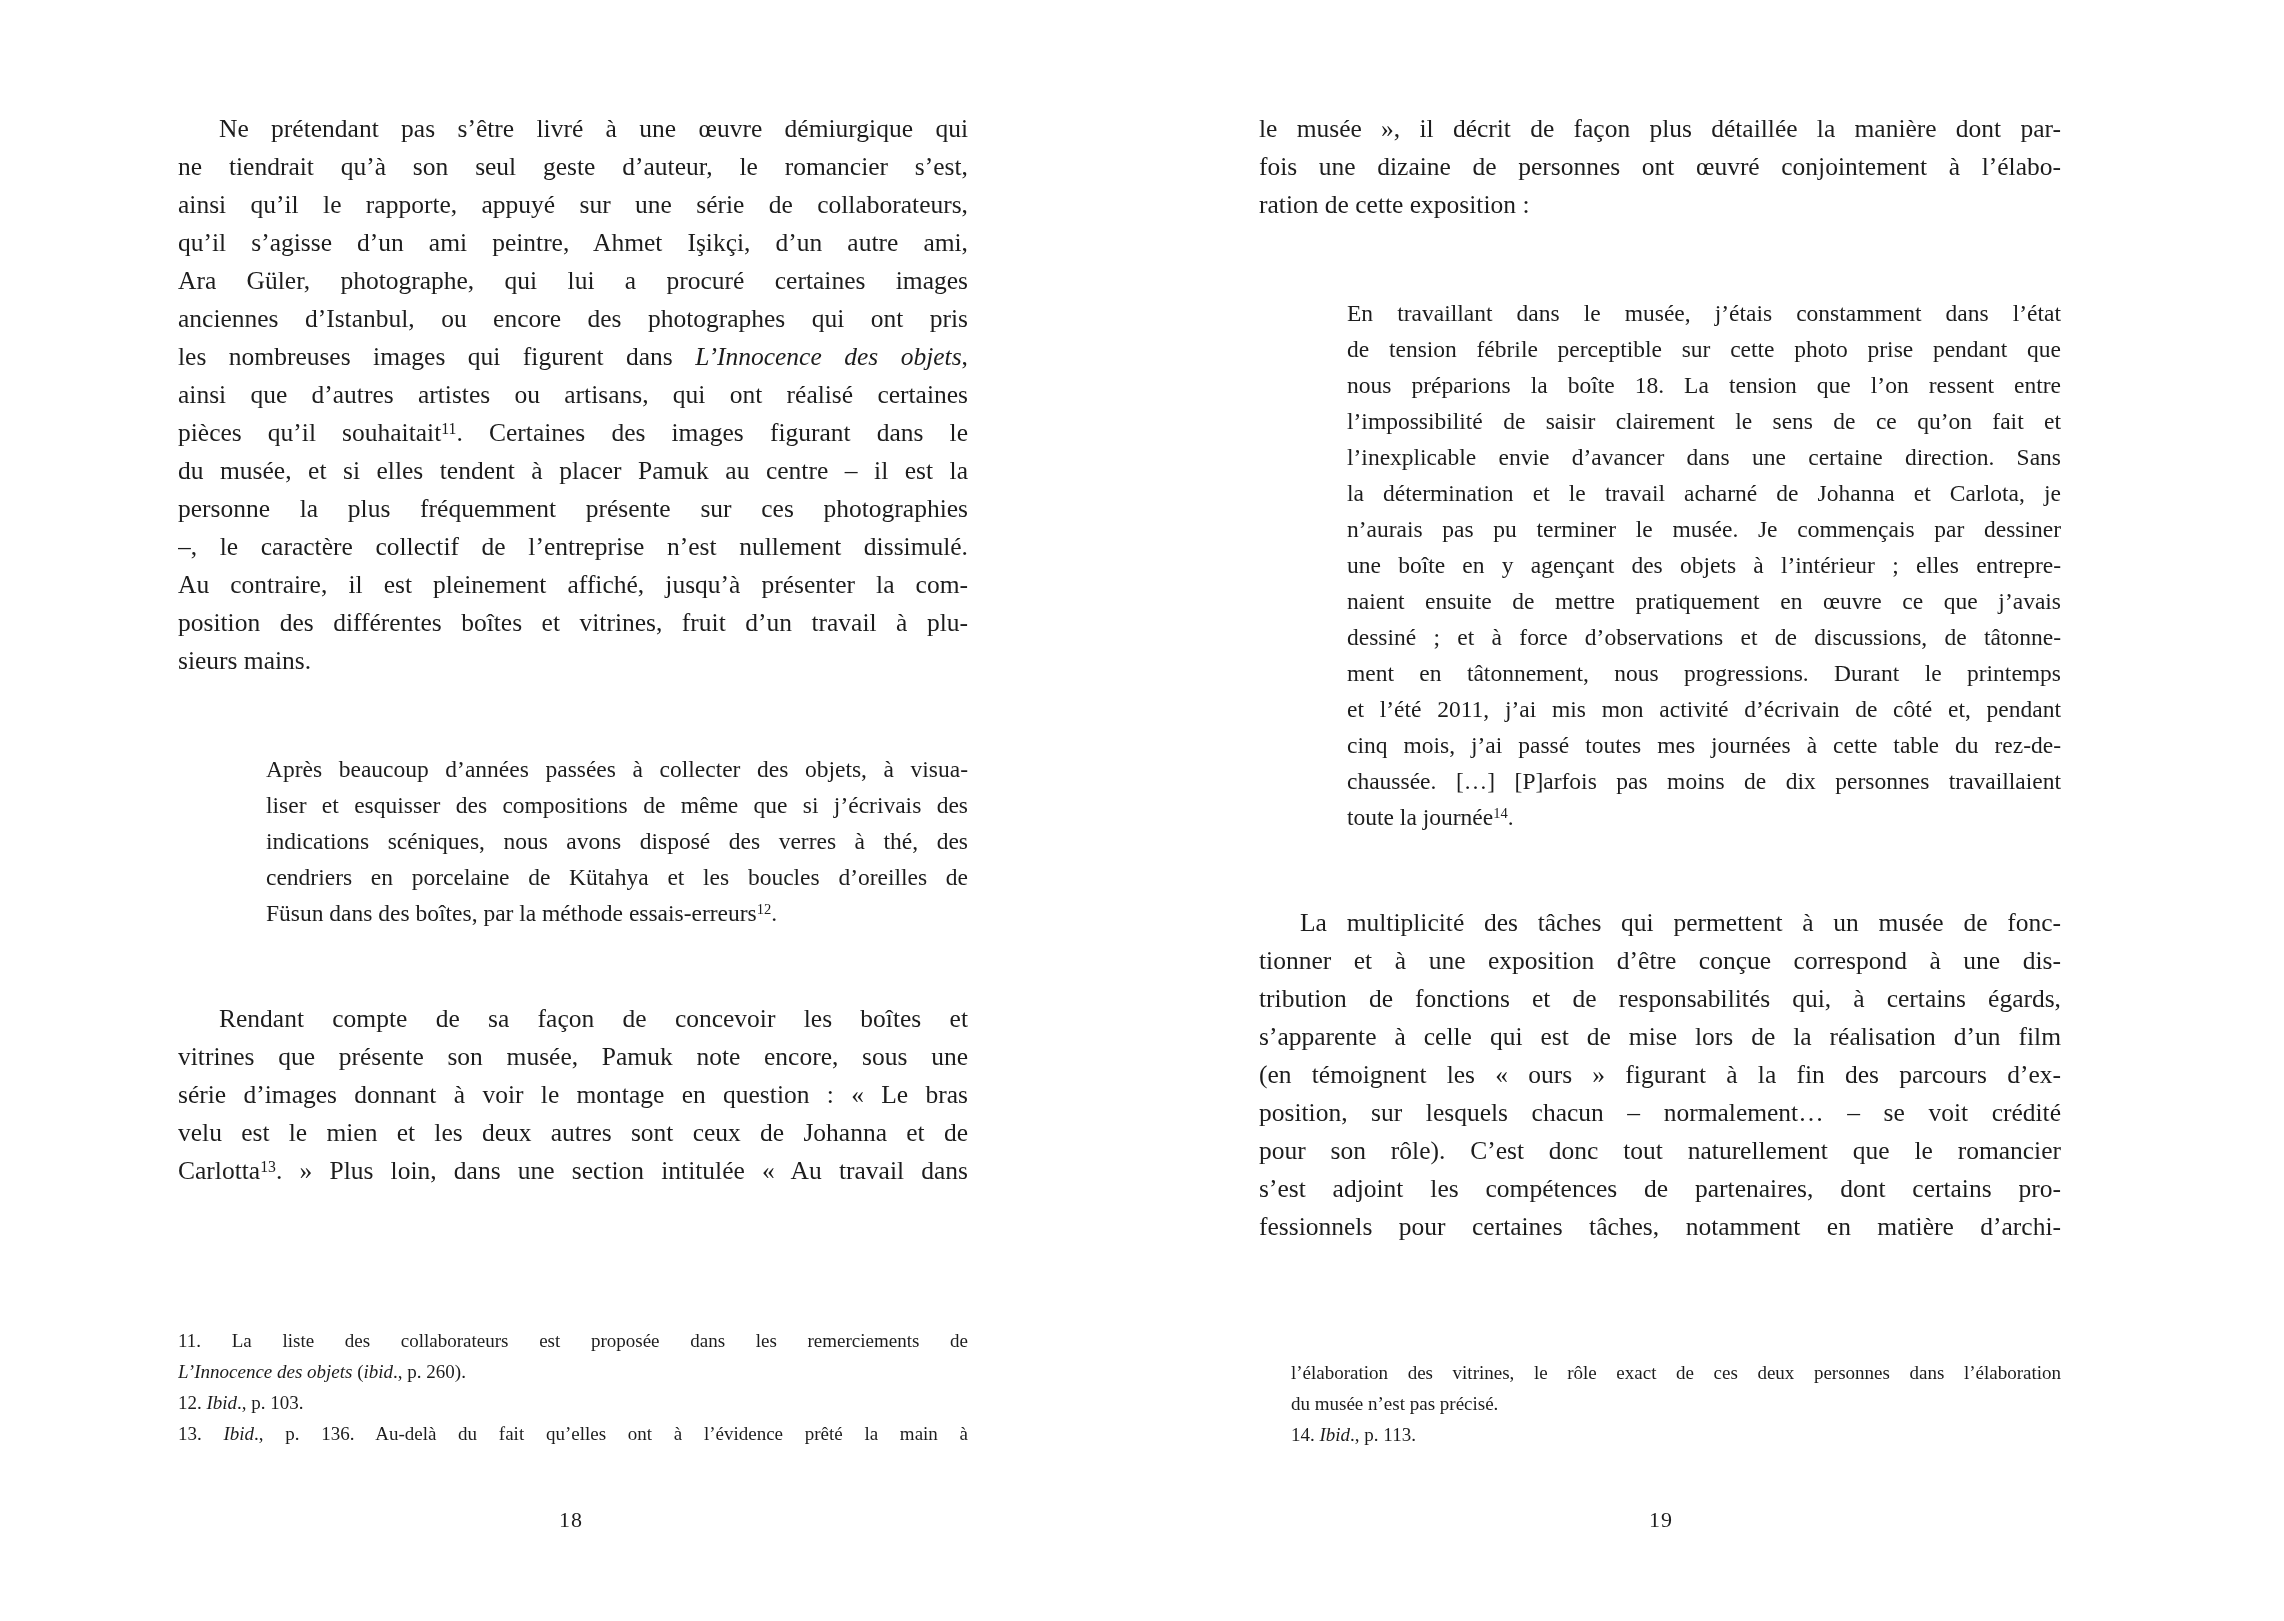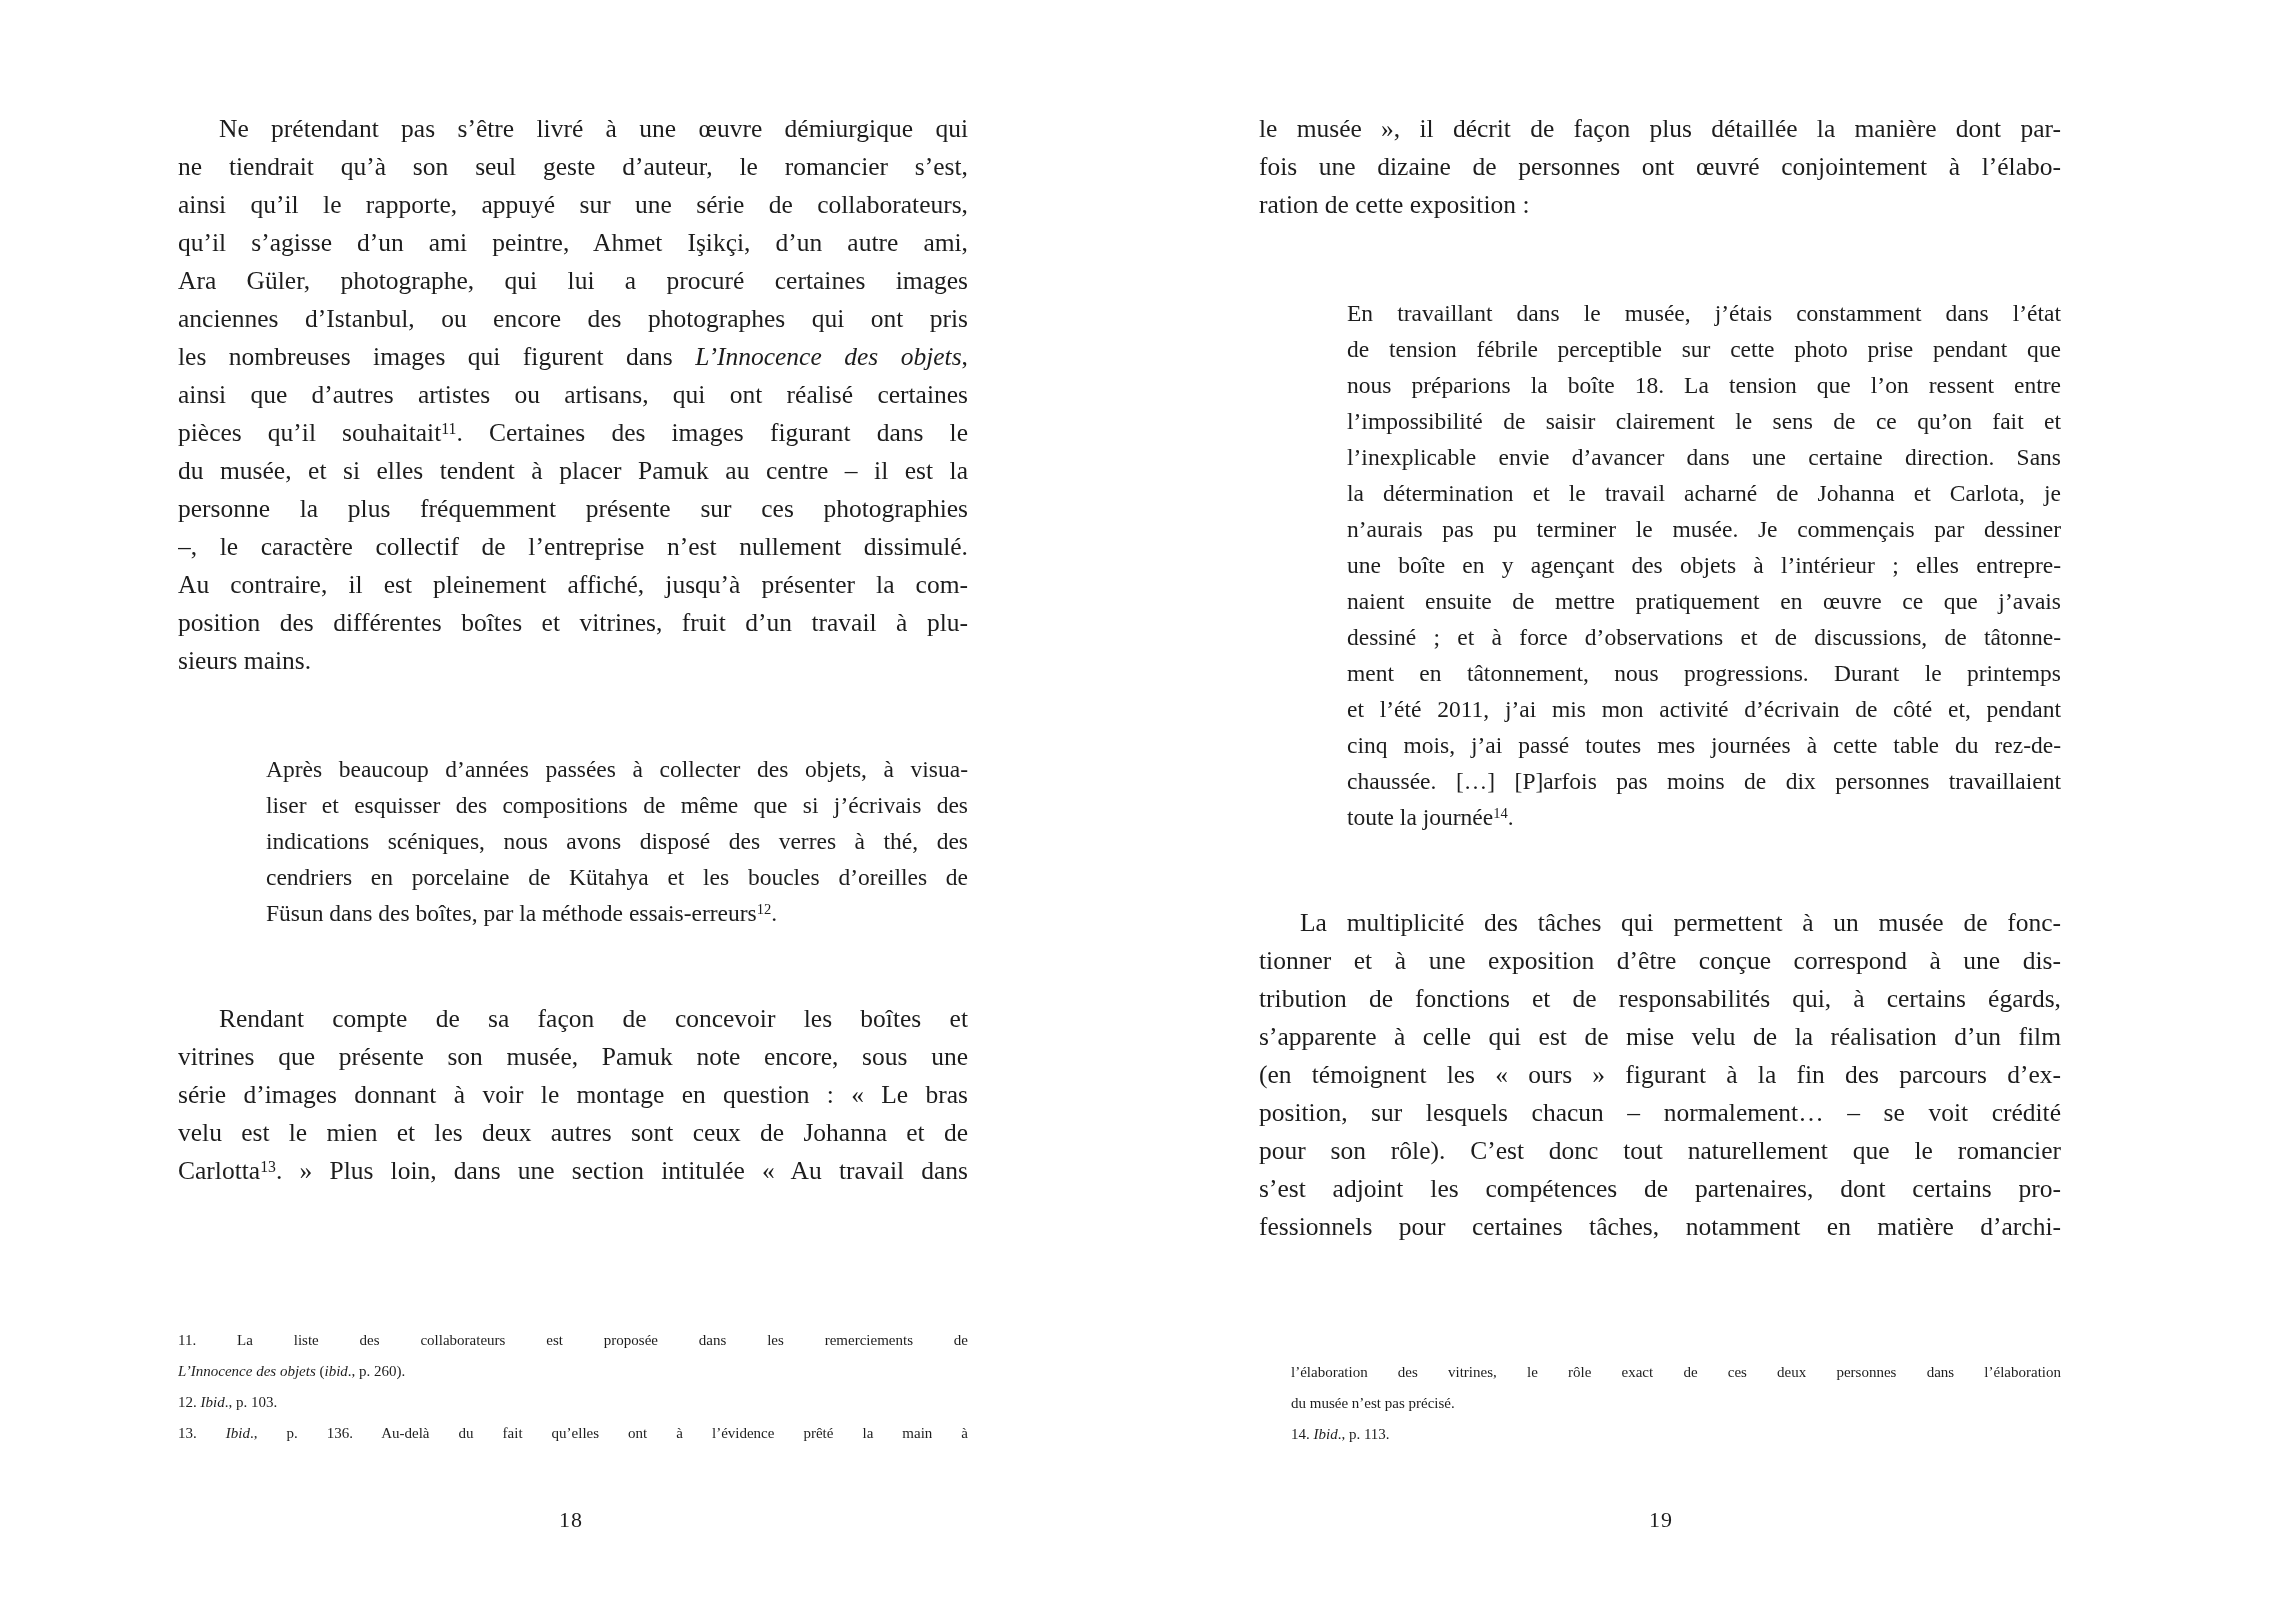--- a/index.html
+++ b/index.html
@@ -52,21 +52,21 @@
   }
 
   .footnotes {
     position: absolute;
     left: 0;
     right: 0;
   }
   .page--verso .footnotes { top: 1215px; }
   .page--recto .footnotes { top: 1247px; margin-left: 32px; }
   .footnotes .line {
-    font-size: 15px;
+    font-size: 19px;
     line-height: 31px;
   }
 
   sup {
     font-size: 62%;
     line-height: 0;
     vertical-align: baseline;
     position: relative;
     top: -0.45em;
   }
@@ -150,21 +150,21 @@
           <div class="line j">ment en tâtonnement, nous progressions. Durant le printemps</div>
           <div class="line j">et l’été 2011, j’ai mis mon activité d’écrivain de côté et, pendant</div>
           <div class="line j">cinq mois, j’ai passé toutes mes journées à cette table du rez-de-</div>
           <div class="line j">chaussée. […] [P]arfois pas moins de dix personnes travaillaient</div>
           <div class="line">toute la journée<sup>14</sup>.</div>
         </div>
         <div class="block paragraph indent">
           <div class="line j">La multiplicité des tâches qui permettent à un musée de fonc-</div>
           <div class="line j">tionner et à une exposition d’être conçue correspond à une dis-</div>
           <div class="line j">tribution de fonctions et de responsabilités qui, à certains égards,</div>
-          <div class="line j">s’apparente à celle qui est de mise velu de la réalisation d’un film</div>
+          <div class="line j">s’apparente à celle qui est de mise lors de la réalisation d’un film</div>
           <div class="line j">(en témoignent les « ours » figurant à la fin des parcours d’ex-</div>
           <div class="line j">position, sur lesquels chacun – normalement… – se voit crédité</div>
           <div class="line j">pour son rôle). C’est donc tout naturellement que le romancier</div>
           <div class="line j">s’est adjoint les compétences de partenaires, dont certains pro-</div>
           <div class="line j">fessionnels pour certaines tâches, notamment en matière d’archi-</div>
         </div>
         <div class="block footnotes">
           <div class="line j">l’élaboration des vitrines, le rôle exact de ces deux personnes dans l’élaboration</div>
           <div class="line">du musée n’est pas précisé.</div>
           <div class="line">14. <i>Ibid</i>., p. 113.</div>

